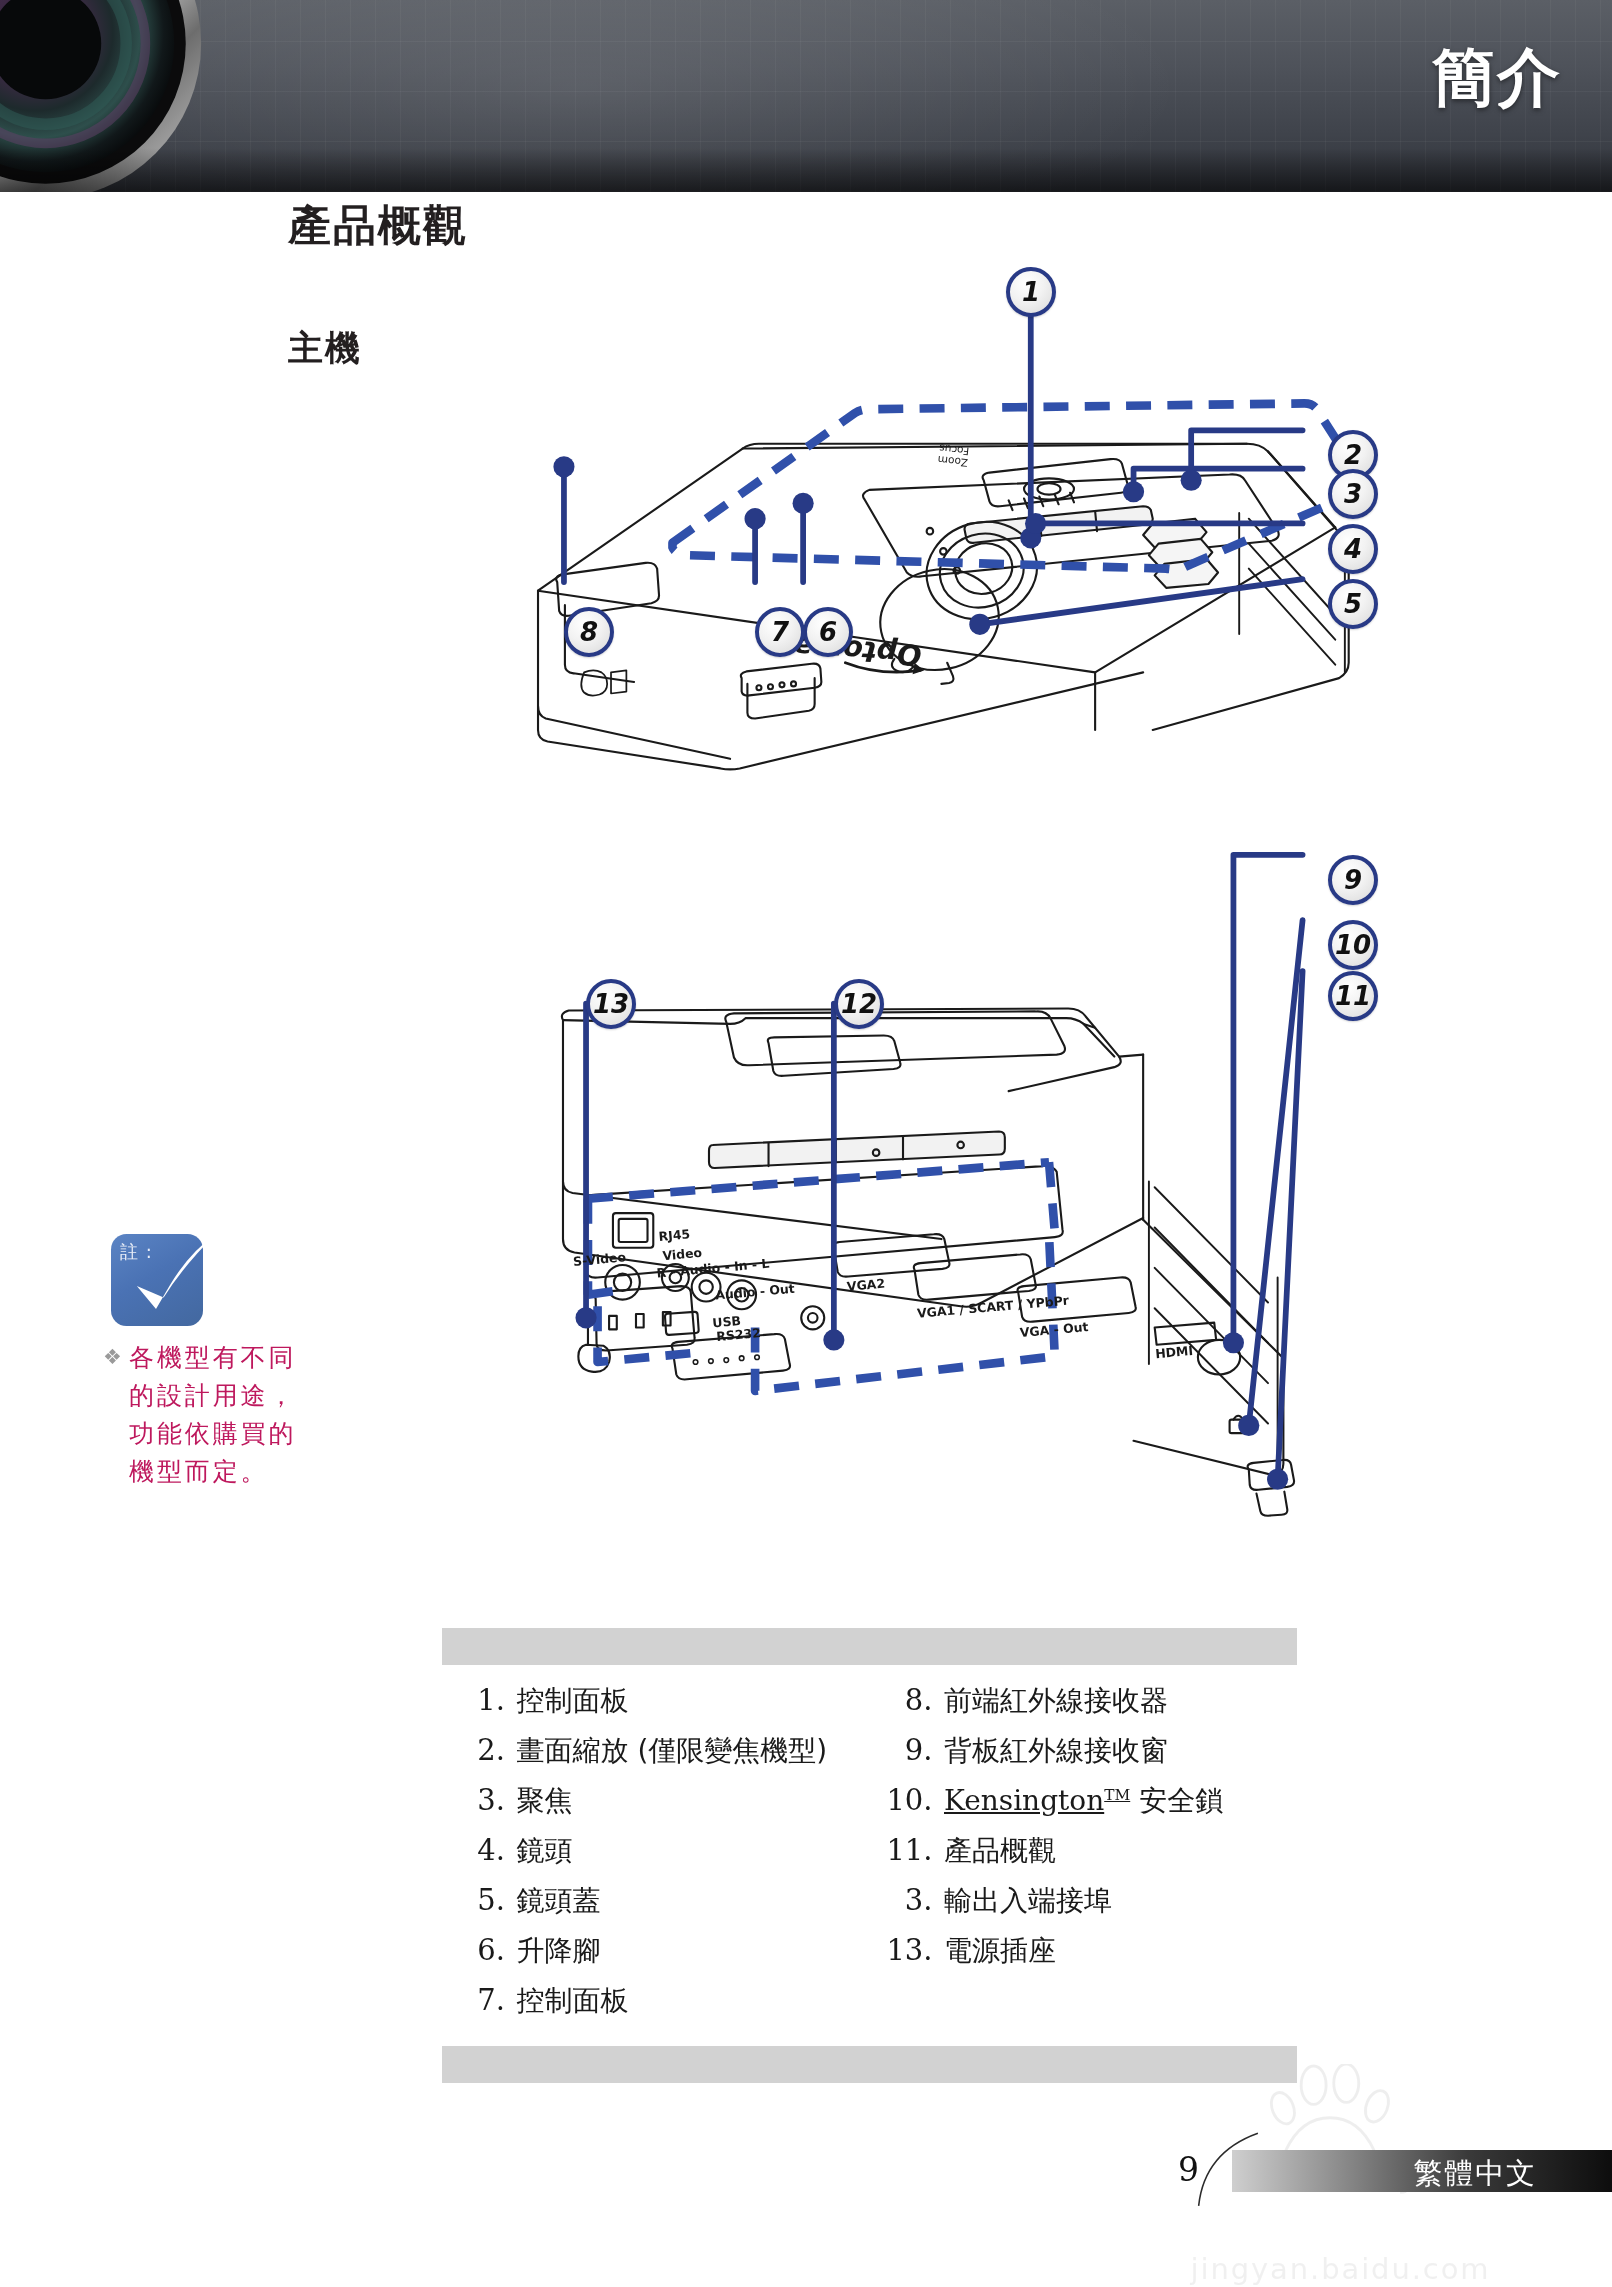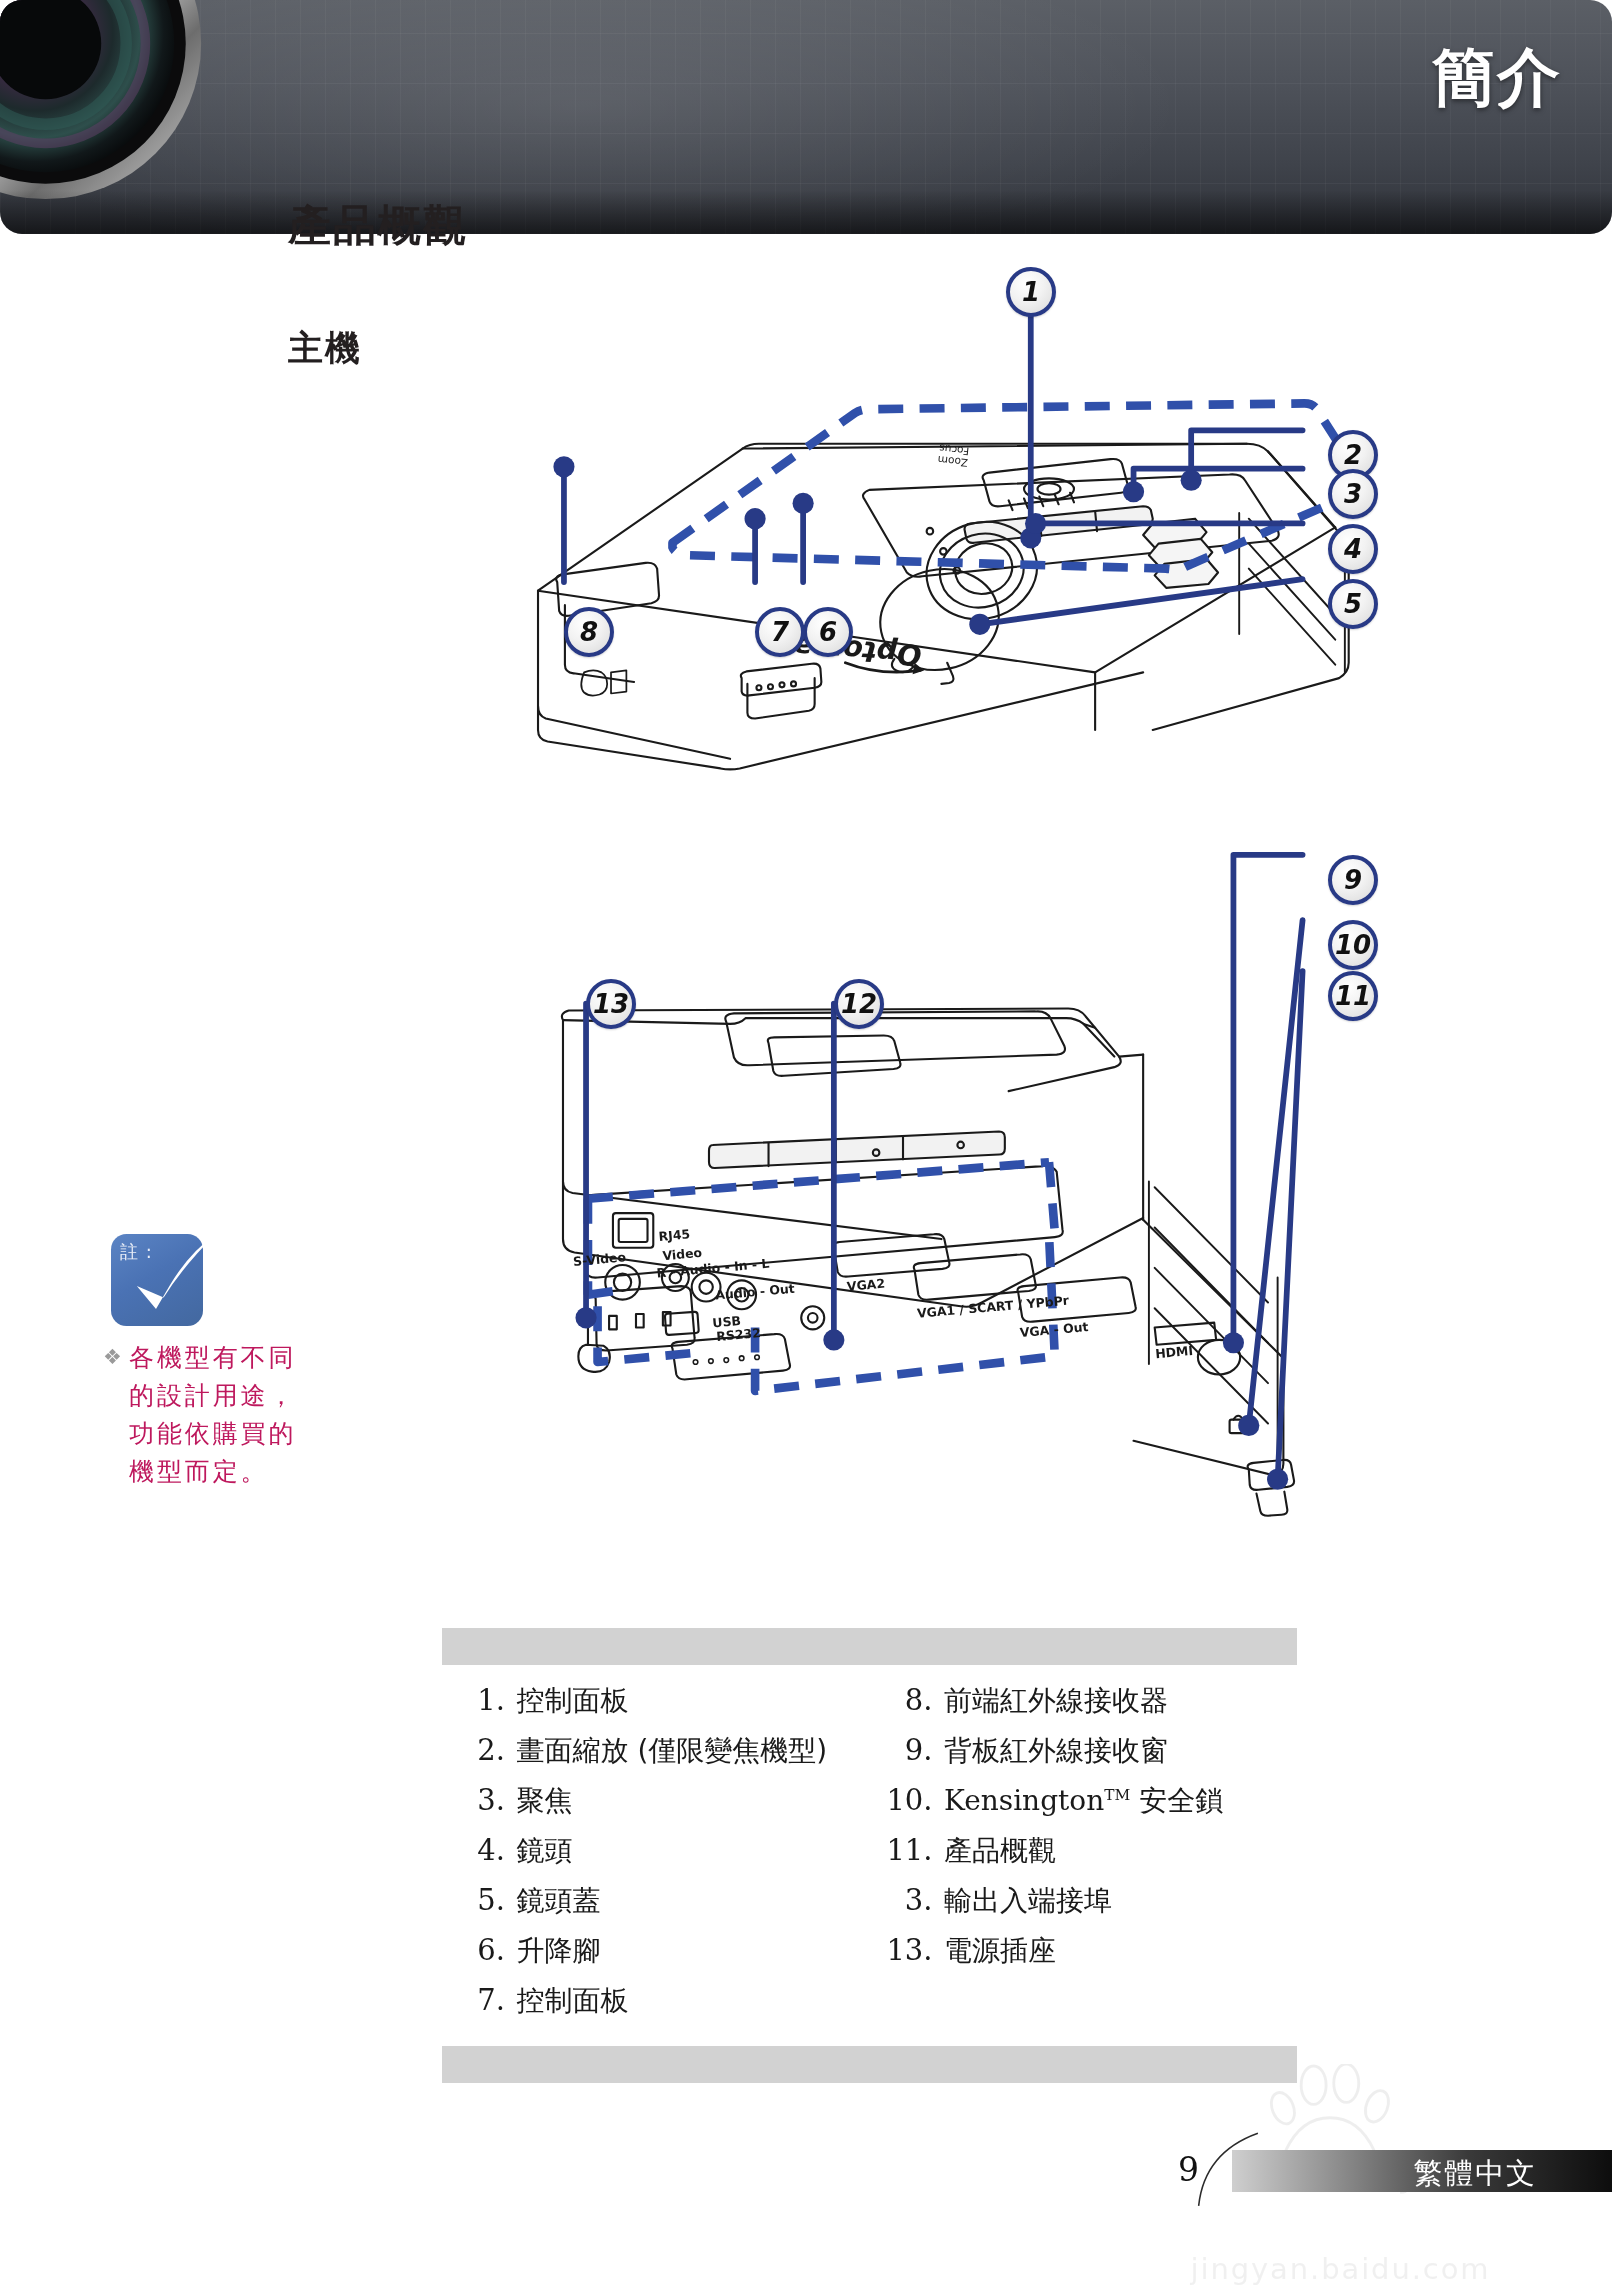--- a/index.html
+++ b/index.html
@@ -4,24 +4,23 @@
 <style>
   html,body{margin:0;padding:0;background:#fff;}
   body{
     width:1612px;height:2287px;position:relative;overflow:hidden;
     font-family:"Liberation Sans","DejaVu Sans",sans-serif;
     color:#1a1a1a;
   }
 
   
   #banner{
-    position:absolute;left:0;top:0;width:1612px;height:234px;
+    position:absolute;left:0;top:0;width:1612px;height:192px;
     background:linear-gradient(180deg,#5b5f66 0%,#4e525a 35%,#3f434b 70%,#2f3239 100%);
     overflow:hidden;
-    border-radius:22px;
   }
   #banner .grid{
     position:absolute;inset:0;
     background-image:
       repeating-linear-gradient(90deg, rgba(255,255,255,.045) 0 1px, transparent 1px 25px),
       repeating-linear-gradient(0deg, rgba(255,255,255,.05) 0 1px, transparent 1px 50px);
     opacity:.85;
   }
   #banner .vignette{
     position:absolute;inset:0;
@@ -96,21 +95,21 @@
   .lcol{flex:1;}
   .lrow{display:flex;align-items:baseline;height:50px;}
   .lnum{
     width:63px;flex:0 0 63px;text-align:right;padding-right:11.5px;
     font-family:"DejaVu Serif","Liberation Serif",serif;font-size:29px;color:#1a1a1a;
   }
   .ltxt{
     font-family:"DejaVu Sans","Liberation Sans",sans-serif;
     font-size:28px;color:#1a1a1a;white-space:nowrap;
   }
-  .ltxt .serif{font-family:"DejaVu Serif","Liberation Serif",serif;}
+  .ltxt .serif{font-family:"DejaVu Serif","Liberation Serif",serif;text-decoration:underline;}
   .ltxt sup{font-size:.55em;vertical-align:super;}
   #legend-bar-bottom{margin-top:5.8px;}
   #pagenum{
     position:absolute;left:1178px;top:2150px;
     font-family:"DejaVu Serif","Liberation Serif",serif;font-size:33px;color:#111;
   }
   #pagecurve{position:absolute;left:1191px;top:2131px;}
   #lang-bar{
     position:absolute;left:1232px;top:2150px;width:380px;height:42px;
     background:linear-gradient(90deg,#cfcfcf 0%,#8d8d8d 28%,#3a3a3a 62%,#0d0d0d 100%);

